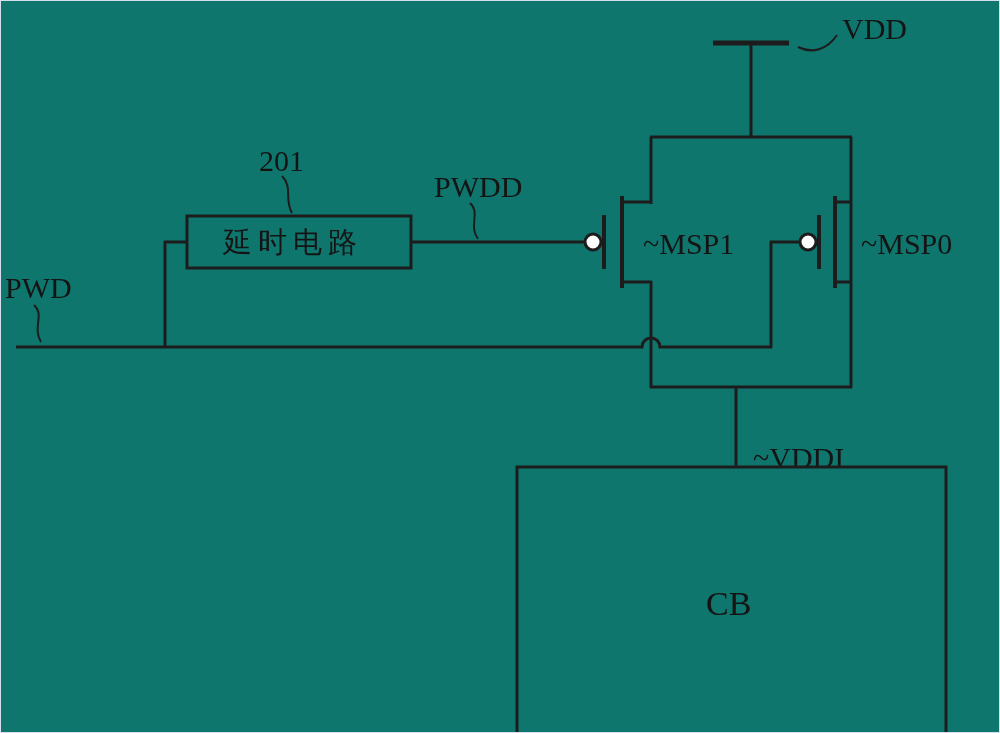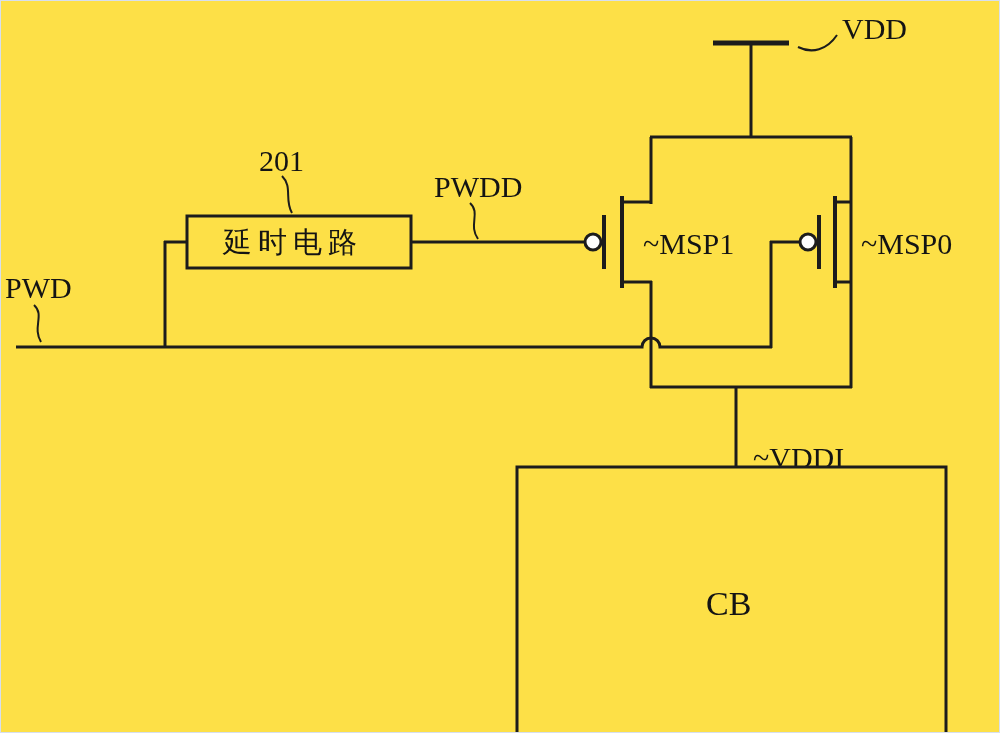--- a/index.html
+++ b/index.html
@@ -1,19 +1,19 @@
 <!DOCTYPE html>
 <html><head>
 <meta charset="utf-8">
 <style>
   html,body{margin:0;padding:0;background:#ffffff;}
   .stage{
     position:relative;
     width:1000px;height:733px;
-    background:#fde047;
+    background:#0f766e;
     border:1px solid #d7dfee;
     box-sizing:border-box;
     overflow:hidden;
     font-family:"Liberation Serif","DejaVu Serif",serif;
   }
   svg{display:block;}
   .wire{stroke:#1c1c1c;stroke-width:3;fill:none;stroke-linecap:butt;}
   .wire-thick{stroke:#1c1c1c;stroke-width:5;fill:none;}
   .bar{stroke:#1c1c1c;stroke-width:4;fill:none;}
   .leader{stroke:#1c1c1c;stroke-width:2;fill:none;}

